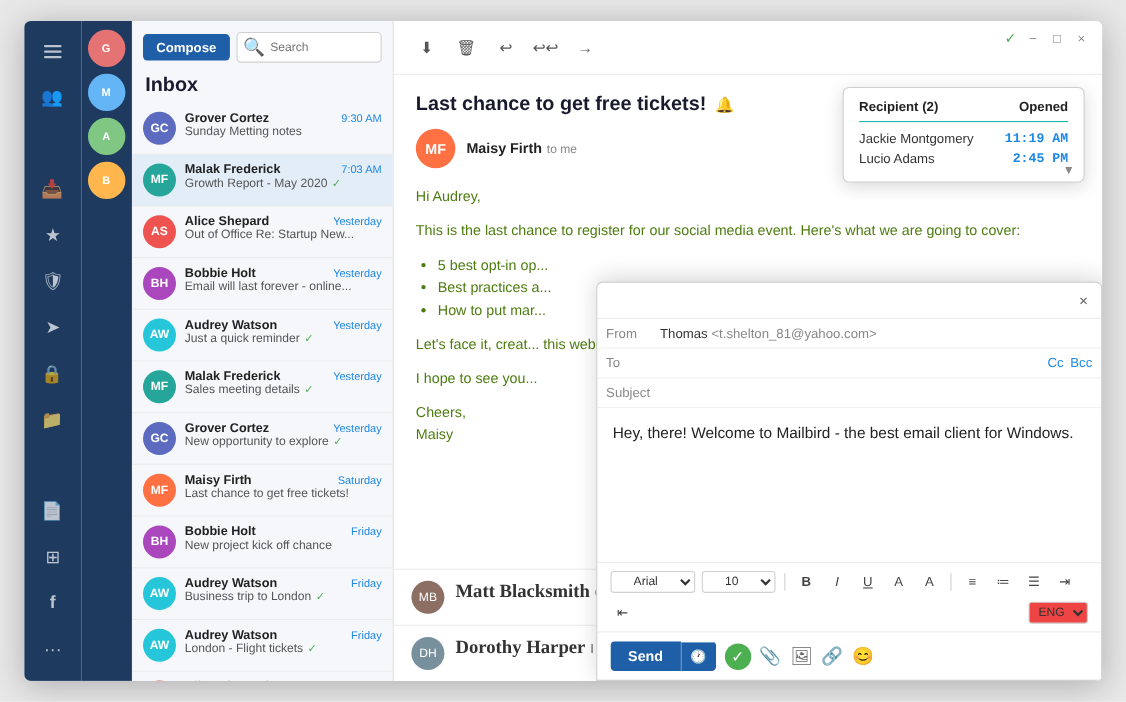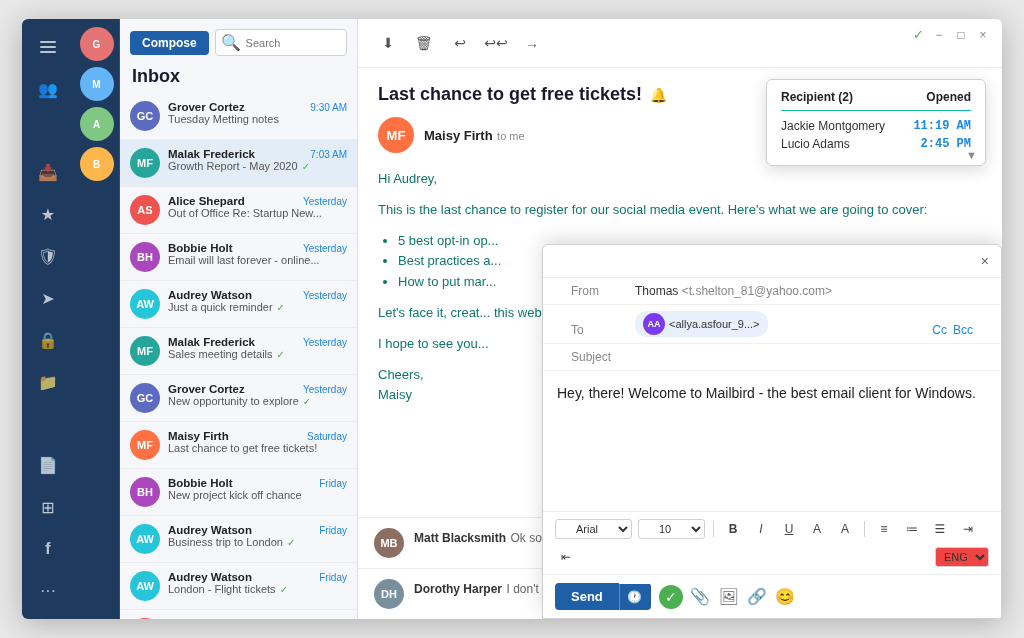--- a/index.html
+++ b/index.html
@@ -178,21 +178,21 @@
     .sender-to { font-size: 11px; color: #888; }
     .unsubscribe-btn {
       background: #1e88e5;
       color: #fff;
       border: none;
       border-radius: 4px;
       padding: 4px 10px;
       font-size: 11px;
       cursor: pointer;
     }
-    .email-body { font-size: 13px; color: #0f766e; line-height: 1.6; }
+    .email-body { font-size: 13px; color: #4d7c0f; line-height: 1.6; }
     .email-body p { margin-bottom: 10px; }
     .email-body ul { padding-left: 20px; margin-bottom: 10px; }
 
     
     .opened-tooltip {
       position: absolute;
       top: 60px;
       right: 16px;
       background: #fff;
       border: 1px solid #d0d0d0;
@@ -211,24 +211,24 @@
     .thread-item {
       padding: 10px 16px;
       border-top: 1px solid #ebebeb;
       display: flex;
       align-items: flex-start;
       gap: 10px;
     }
     .thread-avatar {
       width: 30px; height: 30px; border-radius: 50%; flex-shrink: 0;
       display: flex; align-items: center; justify-content: center;
-      font-size: 11px; font-weight: bold; color: #fff;
+      font-size: 11px; font-weight: normal; color: #fff;
     }
     .thread-content { flex: 1; }
-    .thread-sender { font-size: 12px; font-weight: 600; color: #333; display: inline; }
+    .thread-sender { font-size: 17px; font-weight: 600; color: #333; display: inline; font-family: Liberation Serif, serif; }
     .thread-preview { font-size: 12px; color: #666; display: inline; }
     .thread-date { font-size: 11px; color: #1e88e5; float: right; }
 
     
     .compose-overlay {
       position: absolute;
       bottom: 0;
       right: 0;
       width: 460px;
       background: #fff;
@@ -242,24 +242,24 @@
       display: flex;
       align-items: center;
       justify-content: flex-end;
       border-bottom: 1px solid #ebebeb;
     }
     .compose-close {
       border: none; background: none; cursor: pointer; font-size: 14px; color: #666;
     }
     .compose-field {
       display: flex;
-      align-items: flex-end;
-      padding: 6px 28px;
+      align-items: flex-start;
+      padding: 6px 8px;
       border-bottom: 1px solid #f0f0f0;
-      gap: 24px;
+      gap: 9px;
     }
     .compose-label { font-size: 12px; color: #888; width: 40px; flex-shrink: 0; }
     .compose-value { flex: 1; font-size: 12px; color: #333; }
     .compose-cc { margin-left: auto; display: flex; gap: 6px; font-size: 12px; color: #1e88e5; cursor: pointer; }
     .compose-to-avatar {
       width: 22px; height: 22px; border-radius: 50%;
       background: #7c3aed; display: flex; align-items: center; justify-content: center;
       font-size: 9px; color: #fff; font-weight: bold;
     }
     .compose-to-chip {
@@ -379,21 +379,21 @@
 
     <div id="email-list-items" style="overflow-y:auto; flex:1;">
         <div class="email-item">
       <div class="email-avatar" style="background:#5c6bc0;">GC</div>
       <div class="email-content">
         <div class="email-row1">
           <span class="email-sender">Grover Cortez</span>
           <span class="email-time">9:30 AM</span>
         </div>
         <div class="email-subject">
-          Tuesday Metting notes
+          Sunday Metting notes
           
         </div>
       </div>
     </div>
         <div class="email-item selected">
       <div class="email-avatar" style="background:#26a69a;">MF</div>
       <div class="email-content">
         <div class="email-row1">
           <span class="email-sender">Malak Frederick</span>
           <span class="email-time">7:03 AM</span>
@@ -624,24 +624,20 @@
       </div>
       <div class="compose-field">
         <span class="compose-label">From</span>
         <span class="compose-value">
           <span>Thomas</span>
           <span style="color:#888;">&lt;t.shelton_81@yahoo.com&gt;</span>
         </span>
       </div>
       <div class="compose-field">
         <span class="compose-label">To</span>
-        <div class="compose-to-chip">
-          <div class="compose-to-avatar">AA</div>
-          <span>&lt;allya.asfour_9...&gt;</span>
-        </div>
         <div class="compose-cc">
           <span>Cc</span>
           <span>Bcc</span>
         </div>
       </div>
       <div class="compose-field">
         <span class="compose-label">Subject</span>
         <span class="compose-value"></span>
       </div>
       <div class="compose-body-area">Hey, there! Welcome to Mailbird - the best email client for Windows.</div>

